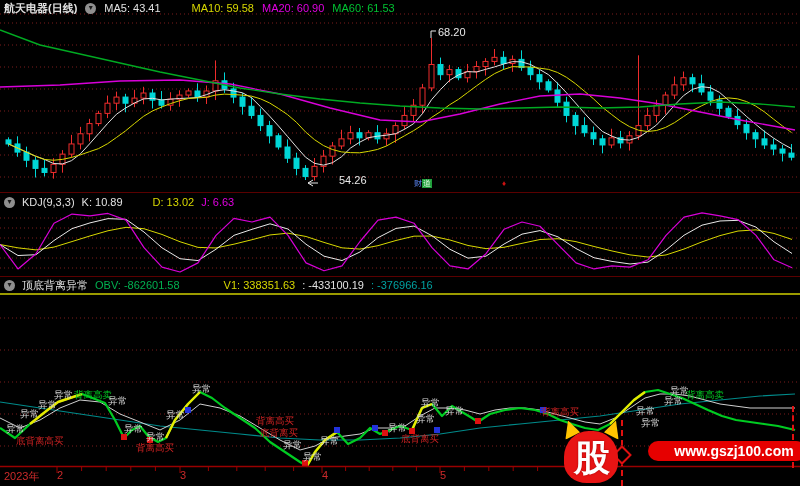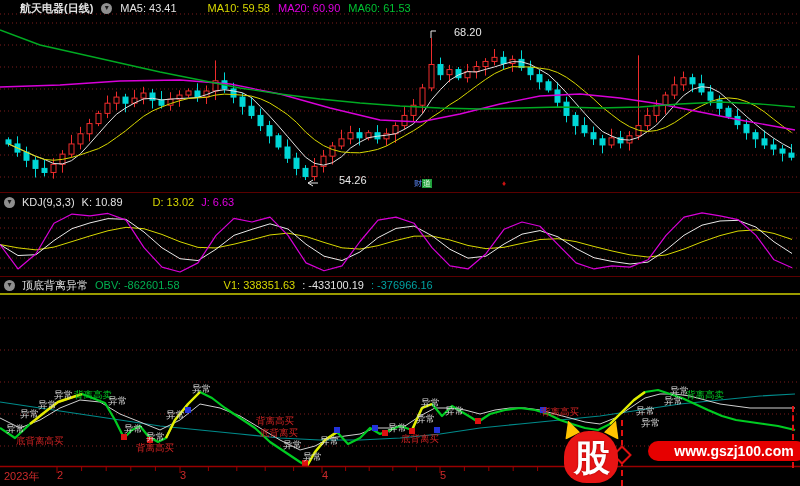--- a/index.html
+++ b/index.html
@@ -322,21 +322,21 @@
         <line x1="369.2" y1="467" x2="369.2" y2="471" stroke="#990000" stroke-width="1"></line>
         <line x1="392.8" y1="467" x2="392.8" y2="471" stroke="#990000" stroke-width="1"></line>
         <line x1="416.4" y1="467" x2="416.4" y2="471" stroke="#990000" stroke-width="1"></line>
         <line x1="464.4" y1="467" x2="464.4" y2="471" stroke="#990000" stroke-width="1"></line>
         <line x1="488.8" y1="467" x2="488.8" y2="471" stroke="#990000" stroke-width="1"></line>
         <line x1="513.2" y1="467" x2="513.2" y2="471" stroke="#990000" stroke-width="1"></line>
         <line x1="537.6" y1="467" x2="537.6" y2="471" stroke="#990000" stroke-width="1"></line>
       </g>
     </svg>
 
-  <div class="pane-header" style="left:20px;top:2px;gap:8px;">
+  <div class="pane-header" style="left:4px;top:2px;gap:8px;">
     <span class="c-white" style="font-weight:bold;">航天电器(日线)</span>
     <span class="drop-circle">▾</span>
     <span class="c-white">MA5: 43.41</span>
     <span class="c-yellow">MA10: 59.58</span>
     <span class="c-magenta">MA20: 60.90</span>
     <span class="c-green">MA60: 61.53</span>
   </div>
 
   <div class="pane-header" style="left:4px;top:196px;">
     <span class="drop-circle">▾</span>
@@ -348,21 +348,21 @@
 
   <div class="pane-header" style="left:4px;top:279px;">
     <span class="drop-circle">▾</span>
     <span class="c-white">顶底背离异常</span>
     <span class="c-obvgreen">OBV: -862601.58</span>
     <span class="c-yellow" style="margin-left:14px;">V1: 338351.63</span>
     <span class="c-white">: -433100.19</span>
     <span class="c-teal">: -376966.16</span>
   </div>
 
-  <div class="anno" style="left:454px;top:26px;">68.20</div>
+  <div class="anno" style="left:438px;top:26px;">68.20</div>
   <div class="anno" style="left:320px;top:174px;padding-left:19px;">54.26</div>
 
   <div class="sig" style="left:414px;top:179px;font-family:Liberation Mono, monospace;"><span class="b1">财</span><span class="b2">道</span></div>
   <div class="sig-red" style="left:502px;top:179px;">♦</div>
 
   <div id="months">
       <div class="month-label" style="left: 4px;">2023年</div>
       <div class="month-label" style="left: 57px;">2</div>
       <div class="month-label" style="left: 180px;">3</div>
       <div class="month-label" style="left: 322px;">4</div>

